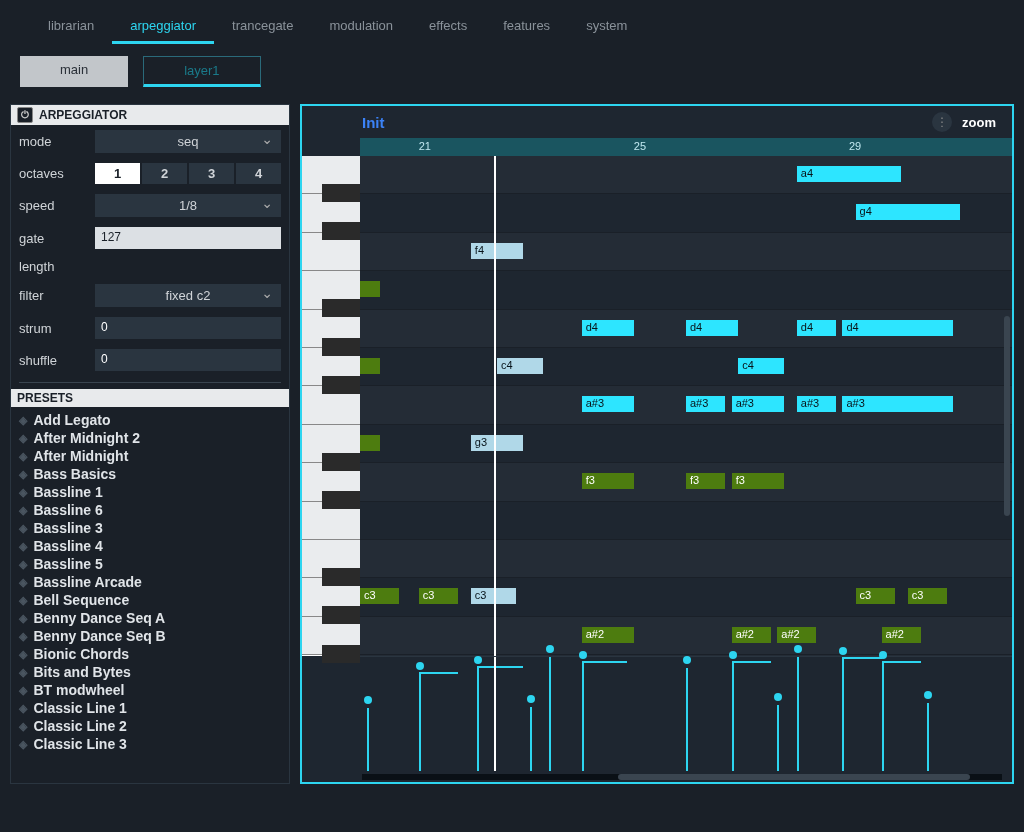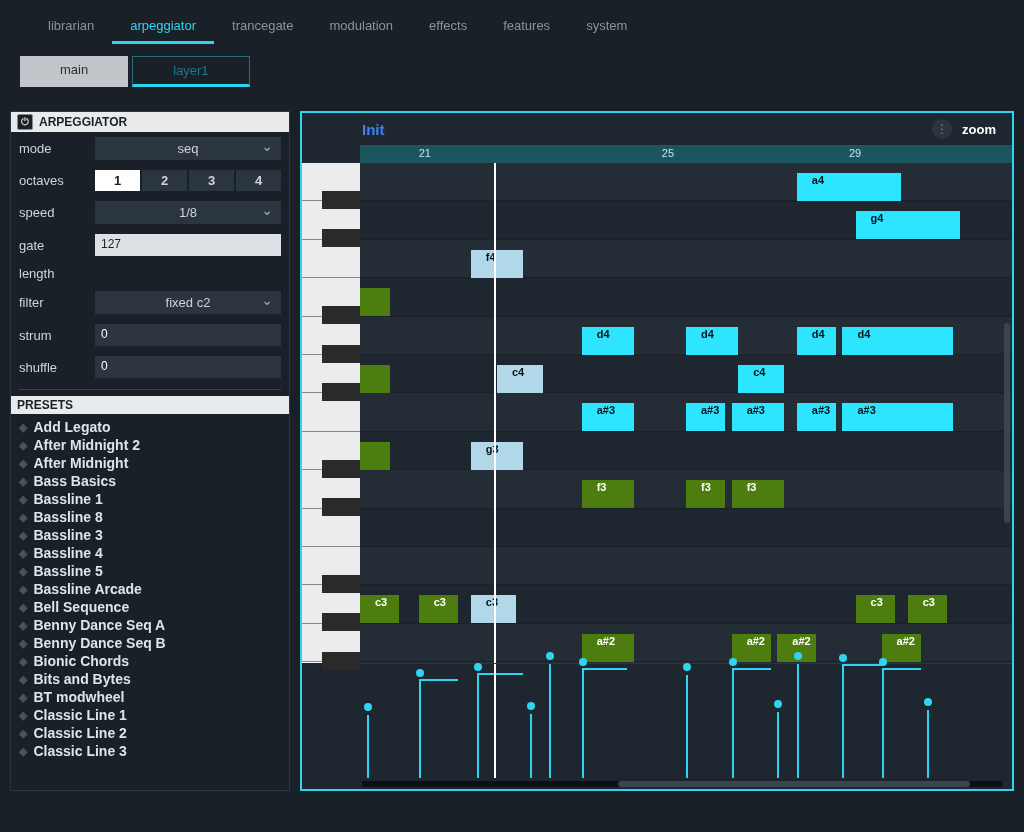--- a/index.html
+++ b/index.html
@@ -4,21 +4,21 @@
 <style>
 * { box-sizing: border-box; margin: 0; padding: 0; font-family: Arial, sans-serif; }
 body { background: #1a2028; color: #a8b0b8; font-size: 13px; width: 1024px; height: 832px; overflow: hidden; }
 
 
 .top-tabs { display: flex; gap: 0; padding: 10px 30px 0; background: #1a2028; }
 .top-tab { padding: 8px 18px; color: #8a929a; cursor: pointer; border-bottom: 3px solid transparent; }
 .top-tab.active { color: #2dd5f0; border-bottom: 3px solid #2dd5f0; }
 
 
-.sub-tabs { display: flex; padding: 12px 20px 24px; gap: 4px; }
+.sub-tabs { display: flex; padding: 12px 20px 17px; gap: 15px; }
 .sub-tab { padding: 6px 40px; cursor: pointer; font-size: 13px; }
 .sub-tab.main { background: #c2c6ca; color: #2a3038; }
 .sub-tab.layer { background: #1a2028; color: #1a7a8a; border: 1px solid #2a6a7a; border-bottom: 3px solid #2dd5f0; }
 
 
 .main-area { display: flex; padding: 0 10px; gap: 10px; }
 
 
 .left-panel { width: 280px; background: #1a2028; border: 1px solid #2a3540; }
 .panel-header { display: flex; align-items: center; background: #e8eaec; color: #1a2028; font-weight: bold; padding: 2px 6px; font-size: 12px; }
@@ -51,21 +51,21 @@
 .timeline { display:flex; margin-left:58px; background:#1a5560; height:18px; position:relative;}
 .timeline-tick { position:absolute; color:#c0e8f0; font-size:11px; top:2px;}
 .grid-area { display:flex; height:500px; position:relative;}
 .piano { width:58px; background:#fff; position:relative;}
 .white-key { height:38.4px; border-bottom:1px solid #888; background:#eaecee; position:relative;}
 .black-key { position:absolute; right:0; width:38px; height:18px; background:#2a2a2a; z-index:2;}
 .key-label { position:absolute; right:2px; bottom:1px; font-size:9px; color:#666;}
 .note-grid { flex:1; position:relative; background:#242c36;}
 .grid-row { position:absolute; left:0; right:0; height:38.4px; border-bottom:1px solid #1a2028;}
 .grid-row.dark { background:#1e2630;}
-.note { position:absolute; height:28px; font-size:11px; padding:1px 15px; color:#08141a; cursor:pointer; overflow:hidden; white-space:nowrap;font-weight:bold;}
+.note { position:absolute; height:16px; font-size:11px; padding:1px 4px; color:#08141a; cursor:pointer; overflow:hidden; white-space:nowrap;}
 .note.cyan { background:#2de5ff;}
 .note.blue { background:#4d7c0f; color:#fff;}
 .note.lightblue { background:#b0d8e8;}
 .playhead { position:absolute; top:0; bottom:0; width:2px; background:#fff; z-index:5;}
 .vel-area { height:115px; margin-left:58px; background:#1e2630; border-top:1px solid #2a3540; position:relative;}
 .vel-stem { position:absolute; bottom:0; width:2px; background:#2dd5f0;}
 .vel-head { position:absolute; width:8px; height:8px; border-radius:50%; background:#2dd5f0; transform:translate(-3px,-4px);}
 .vel-tail { position:absolute; height:2px; background:#2dd5f0;}
 .scrollbar-h { position:absolute; bottom:2px; left:60px; right:10px; height:6px; background:#0a1016;}
 .scrollbar-thumb { position:absolute; background:#3a4550; height:100%; border-radius:3px;}
@@ -172,21 +172,21 @@
         <div class="preset-item">
           <span class="preset-icon">◈</span>
           <span>Bass Basics</span>
         </div>
         <div class="preset-item">
           <span class="preset-icon">◈</span>
           <span>Bassline 1</span>
         </div>
         <div class="preset-item">
           <span class="preset-icon">◈</span>
-          <span>Bassline 8</span>
+          <span>Bassline 6</span>
         </div>
         <div class="preset-item">
           <span class="preset-icon">◈</span>
           <span>Bassline 3</span>
         </div>
         <div class="preset-item">
           <span class="preset-icon">◈</span>
           <span>Bassline 4</span>
         </div>
         <div class="preset-item">
@@ -237,21 +237,21 @@
   </div>
 
   <div class="seq-panel">
     <div class="seq-header">
       <div class="seq-title">Init</div>
       <div class="seq-menu-icon">⋮</div>
       <div class="seq-zoom">zoom</div>
     </div>
     <div class="timeline" id="timeline">
         <span class="timeline-tick" style="left: 9%;">21</span>
-        <span class="timeline-tick" style="left: 42%; margin-left: 28px;">25</span>
+        <span class="timeline-tick" style="left: 42%;">25</span>
         <span class="timeline-tick" style="left: 75%;">29</span>
       </div>
     <div class="grid-area">
       <div class="piano" id="piano">
           <div class="white-key"></div>
           <div class="black-key" style="top: 28px;"></div>
           <div class="white-key"></div>
           <div class="black-key" style="top: 66.4px;"></div>
           <div class="white-key"></div>
           <div class="white-key"></div>

